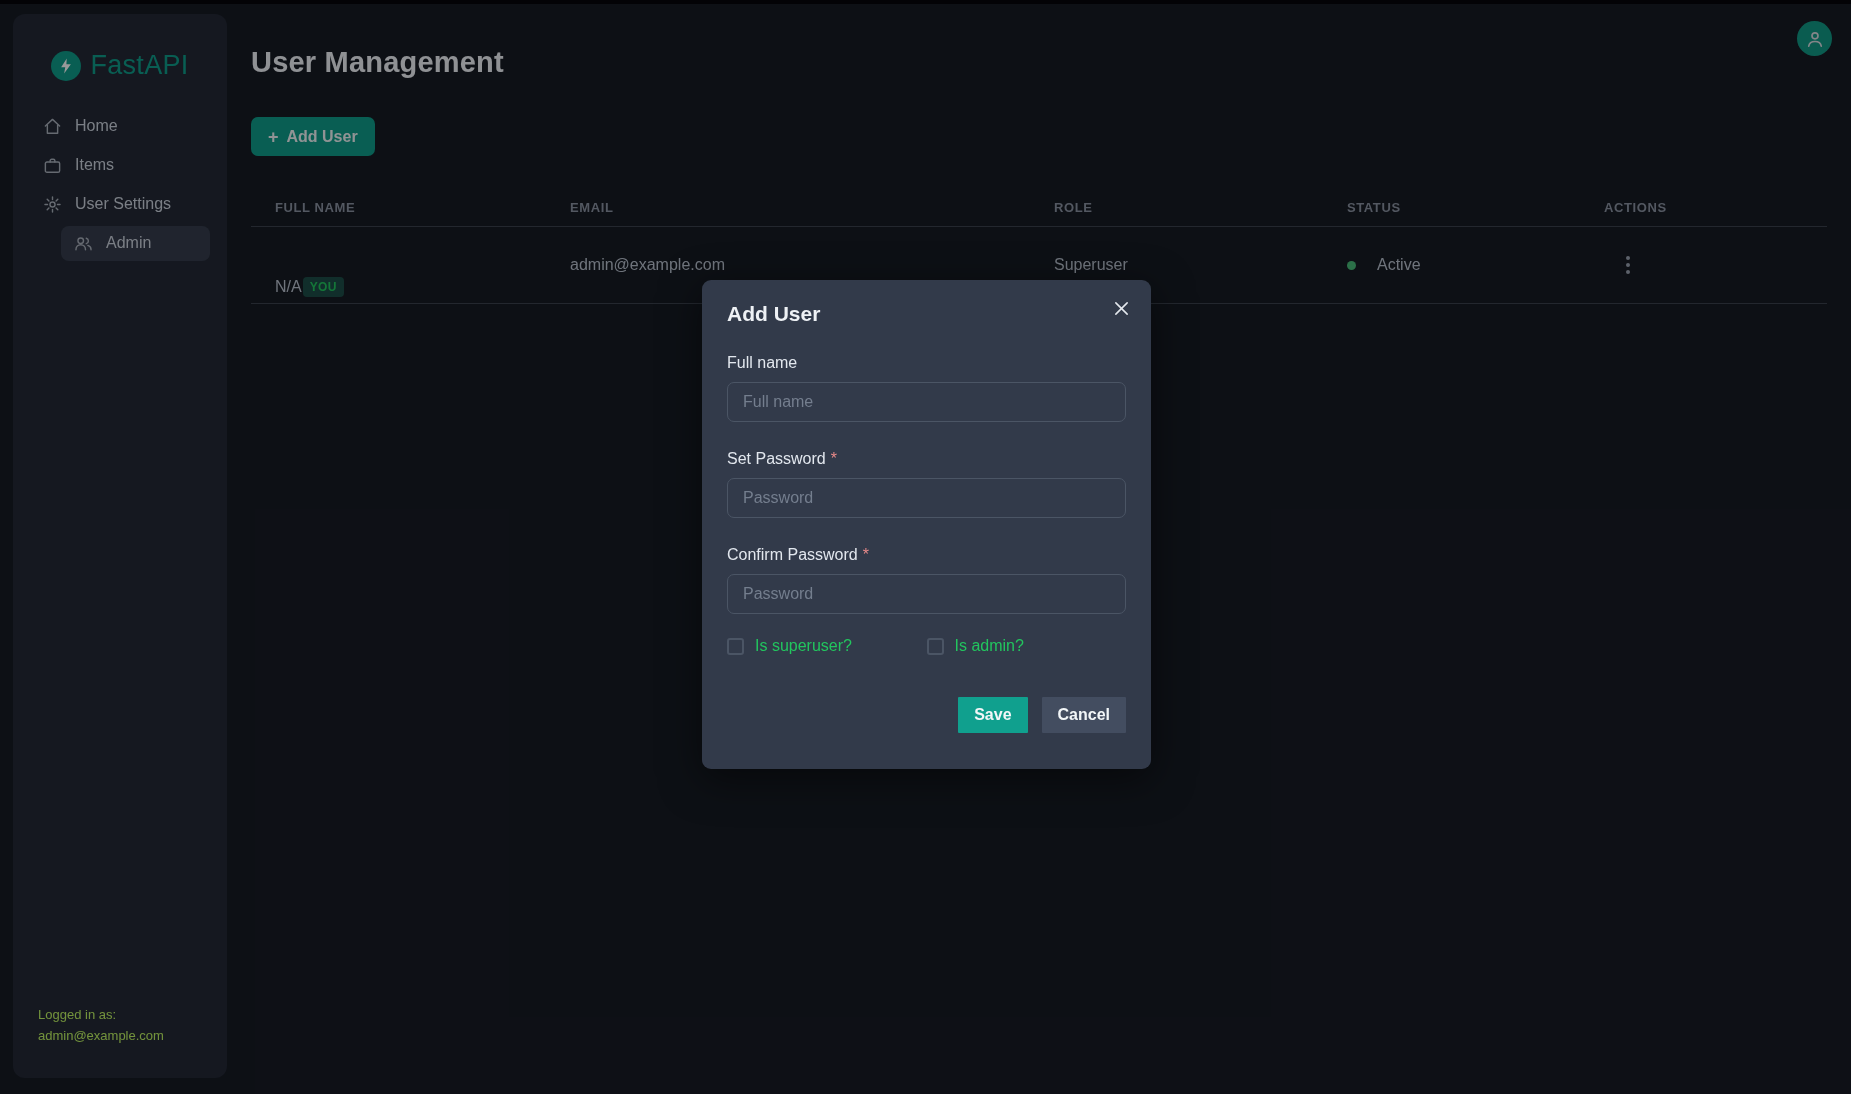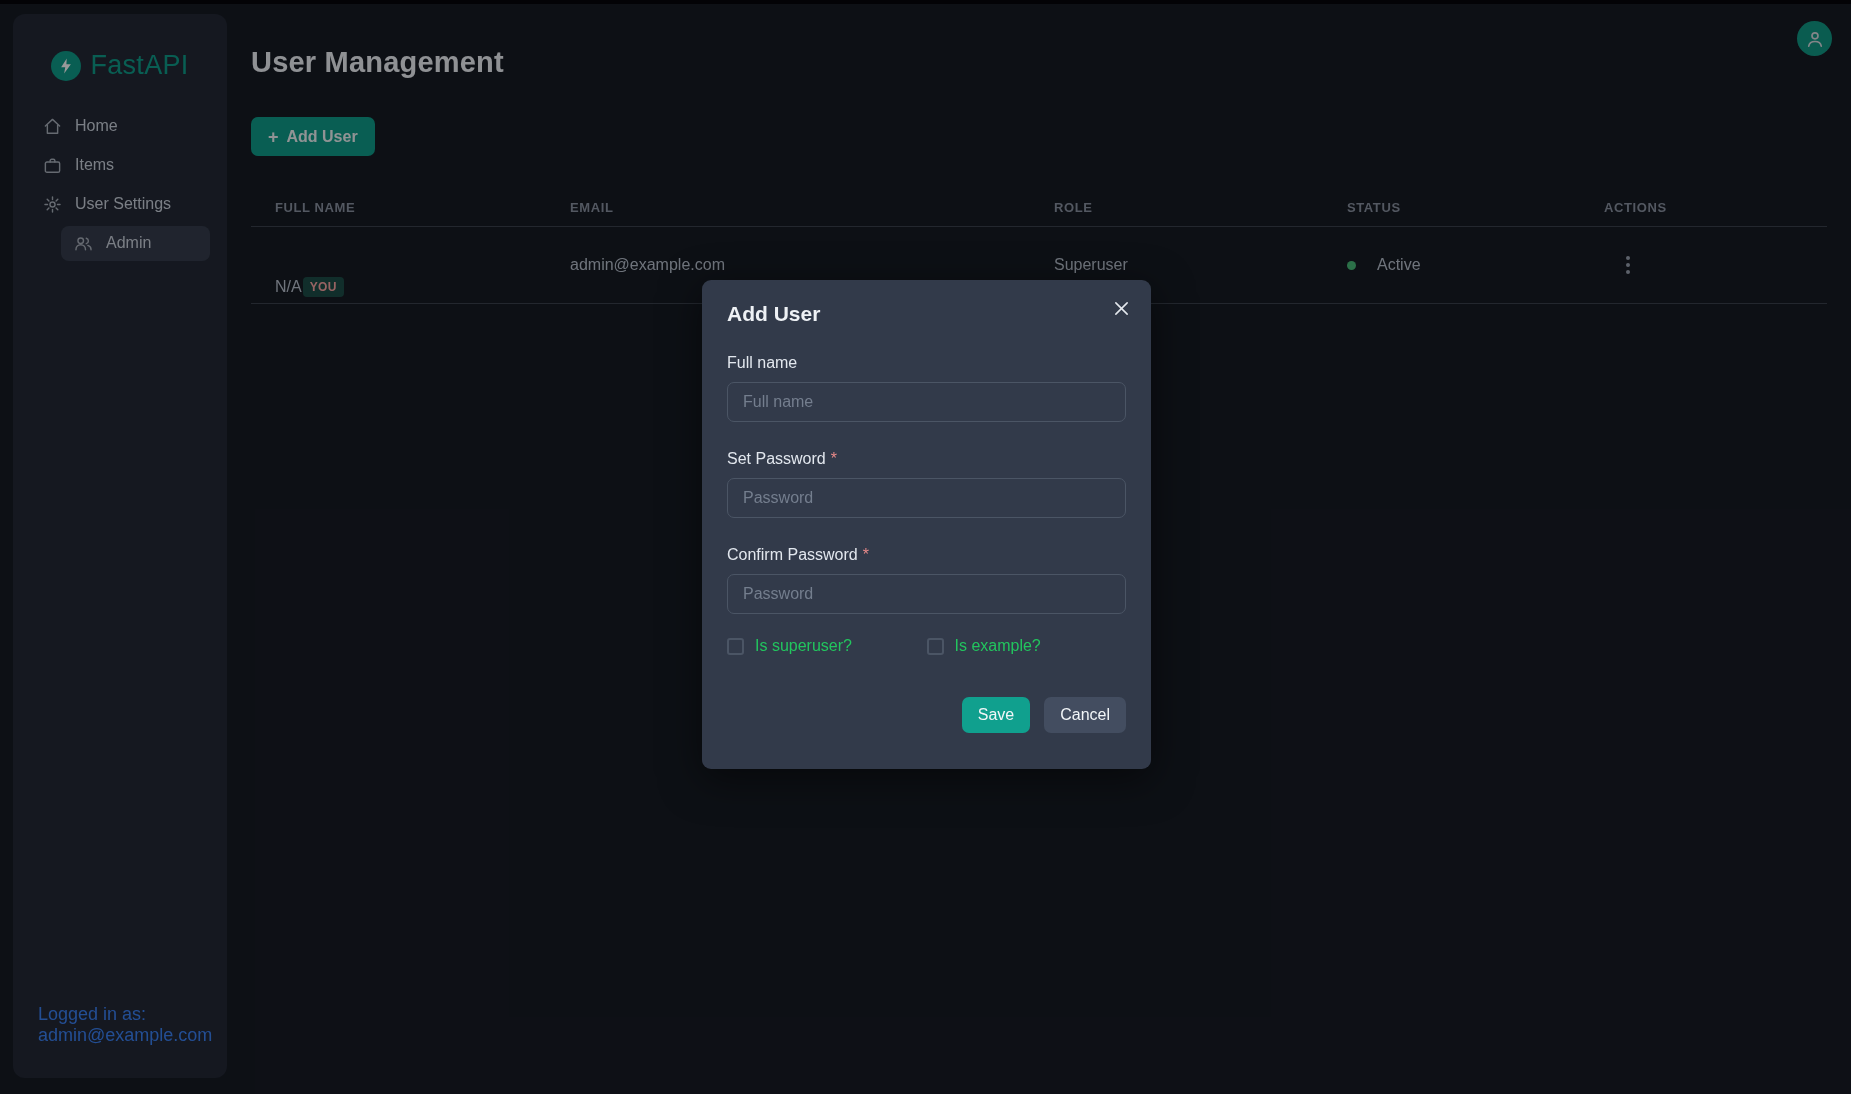--- a/index.html
+++ b/index.html
@@ -16,40 +16,40 @@
     display:flex; align-items:center; justify-content:center; }
   .logo-mark svg { width:18px; height:18px; }
   .logo-text { color:#0f9d8a; font-size:27px; font-weight:400; letter-spacing:0.3px; }
   .nav { margin-top:28px; display:flex; flex-direction:column; gap:4px; }
   .nav-item { display:flex; align-items:flex-start; gap:13px; margin:0 17px; padding:8px 13px;
     border-radius:8px; color:#ccd3de; font-size:16px; cursor:pointer; }
   .nav-item.active { background:#363d4d;margin-left:48px; }
   .nav-icon { width:19px; height:19px; color:#aab1bd; display:flex; }
   .nav-icon svg { width:19px; height:19px; }
   .sidebar-footer { margin-top:auto; margin-left:25px; margin-bottom:32px;
-    color:#3b82f6; font-size:18px; line-height:21px; }
+    color:#bef264; font-size:13px; line-height:21px; }
 
   
   .main { position:absolute; left:227px; top:0; right:0; bottom:0; padding:46px 24px 0 24px; }
   .page-title { color:#eef2f7; font-size:29px; font-weight:700; letter-spacing:0.2px; }
   .add-user-btn { margin-top:38px; display:inline-flex; align-items:center; gap:8px;
     background:#0f9d8a; color:#f2f6f8; border:none; border-radius:7px;
     padding:0 17px; height:39px; font-size:16px; font-weight:700; cursor:pointer;
     font-family:inherit; }
   .plus-glyph { font-size:18px; font-weight:700; line-height:1; }
 
   .table { margin-top:33px; }
   .t-row { display:grid; grid-template-columns:295px 484px 293px 257px 1fr;
     padding-left:24px; align-items:center; border-bottom:1px solid #3b414e; }
   .t-head { height:38px; }
   .t-head .t-cell { color:#8a93a2; font-size:13px; font-weight:700; letter-spacing:0.6px; }
   .t-body { height:77px; }
   .t-body .t-cell { color:#b9c2cf; font-size:16px; }
   .name-cell { display:flex; align-items:center; gap:1px;margin-top:44px; }
-  .you-badge { background:#1d4e48; color:#fca5a5; font-size:12px; font-weight:700;
+  .you-badge { background:#1d4e48; color:#22c55e; font-size:12px; font-weight:700;
     letter-spacing:0.4px; border-radius:4px; padding:3px 7px; }
   .status-cell { display:flex; align-items:center; gap:21px; }
   .status-dot { width:9px; height:9px; border-radius:50%; background:#48bb78; }
   .dots-btn { background:none; border:none; cursor:pointer; display:flex; flex-direction:column;
     gap:3px; padding:6px; margin-left:16px; }
   .dots-btn i { width:4px; height:4px; border-radius:50%; background:#9aa3b2; }
 
   
   .avatar-btn { position:absolute; right:19px; top:21px; width:35px; height:35px;
     border-radius:50%; background:#129a86; border:none; cursor:pointer;
@@ -73,21 +73,21 @@
   .field input { width:100%; height:40px; background:transparent; border:1px solid #4b5565;
     border-radius:7px; padding:0 15px; color:#dfe4ea; font-size:16px; font-family:inherit;
     outline:none; }
   .field input::placeholder { color:#747e8e; }
   .checks { margin-top:23px; display:flex; align-items:center; }
   .check-group { display:flex; align-items:center; gap:11px; width:200px; }
   .checkbox { width:17px; height:17px; border:2px solid #4b5565; border-radius:3px;
     background:transparent; flex:0 0 auto; cursor:pointer; }
   .check-label { color:#22c55e; font-size:16px; }
   .modal-footer { margin-top:42px; display:flex; justify-content:flex-end; gap:14px; }
-  .btn { border:none; border-radius:7px; height:36px; font-size:16px; font-weight:400;
+  .btn { border:none; border-radius:1px; height:36px; font-size:16px; font-weight:700;
     color:#f2f6f8; cursor:pointer; font-family:inherit; padding:0 16px; }
   .btn-save { background:#10a08e; }
   .btn-cancel { background:#434d60; }
 </style>
 </head>
 <body>
 
 <div class="app">
   <div class="top-strip"></div>
 
@@ -221,21 +221,21 @@
       <input type="password" placeholder="Password" style="">
     </div>
 
     <div class="checks">
       <div class="check-group">
         <span class="checkbox"></span>
         <span class="check-label">Is superuser?</span>
       </div>
       <div class="check-group">
         <span class="checkbox"></span>
-        <span class="check-label">Is example?</span>
+        <span class="check-label">Is admin?</span>
       </div>
     </div>
 
     <div class="modal-footer">
       <button class="btn btn-save">Save</button>
       <button class="btn btn-cancel">Cancel</button>
     </div>
   </div>
 </div>
 

